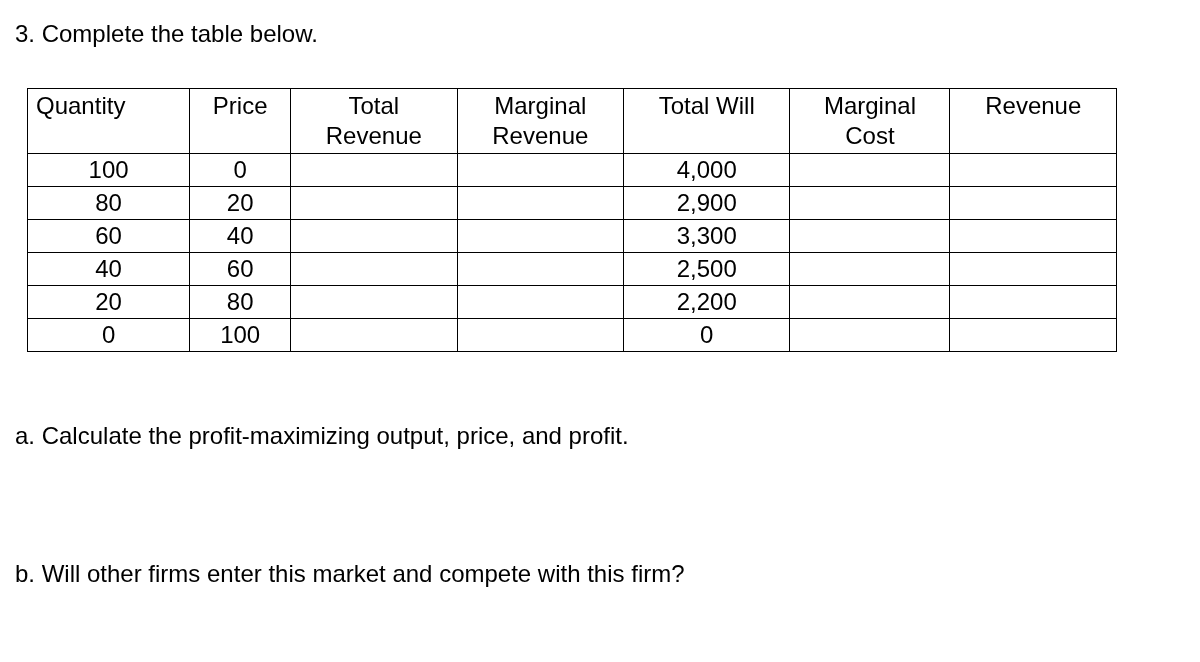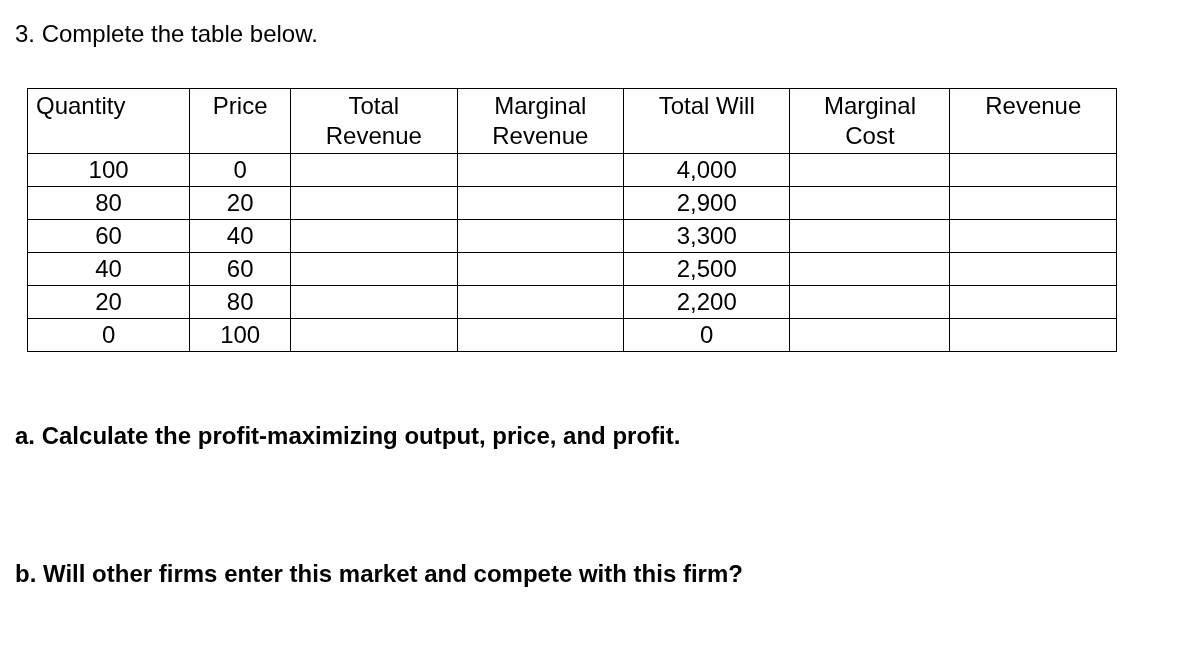--- a/index.html
+++ b/index.html
@@ -31,21 +31,20 @@
   th {
     vertical-align: top;
     padding: 2px 4px;
   }
   th:first-child {
     text-align: left;
     padding-left: 8px;
   }
   .sub-question {
     margin-bottom: 110px;
-    font-weight: bold;
   }
   .sub-question:last-child {
     margin-bottom: 17px;
   }
 </style>
 </head>
 <body>
 
 <div class="question-title">3. Complete the table below.</div>
 

